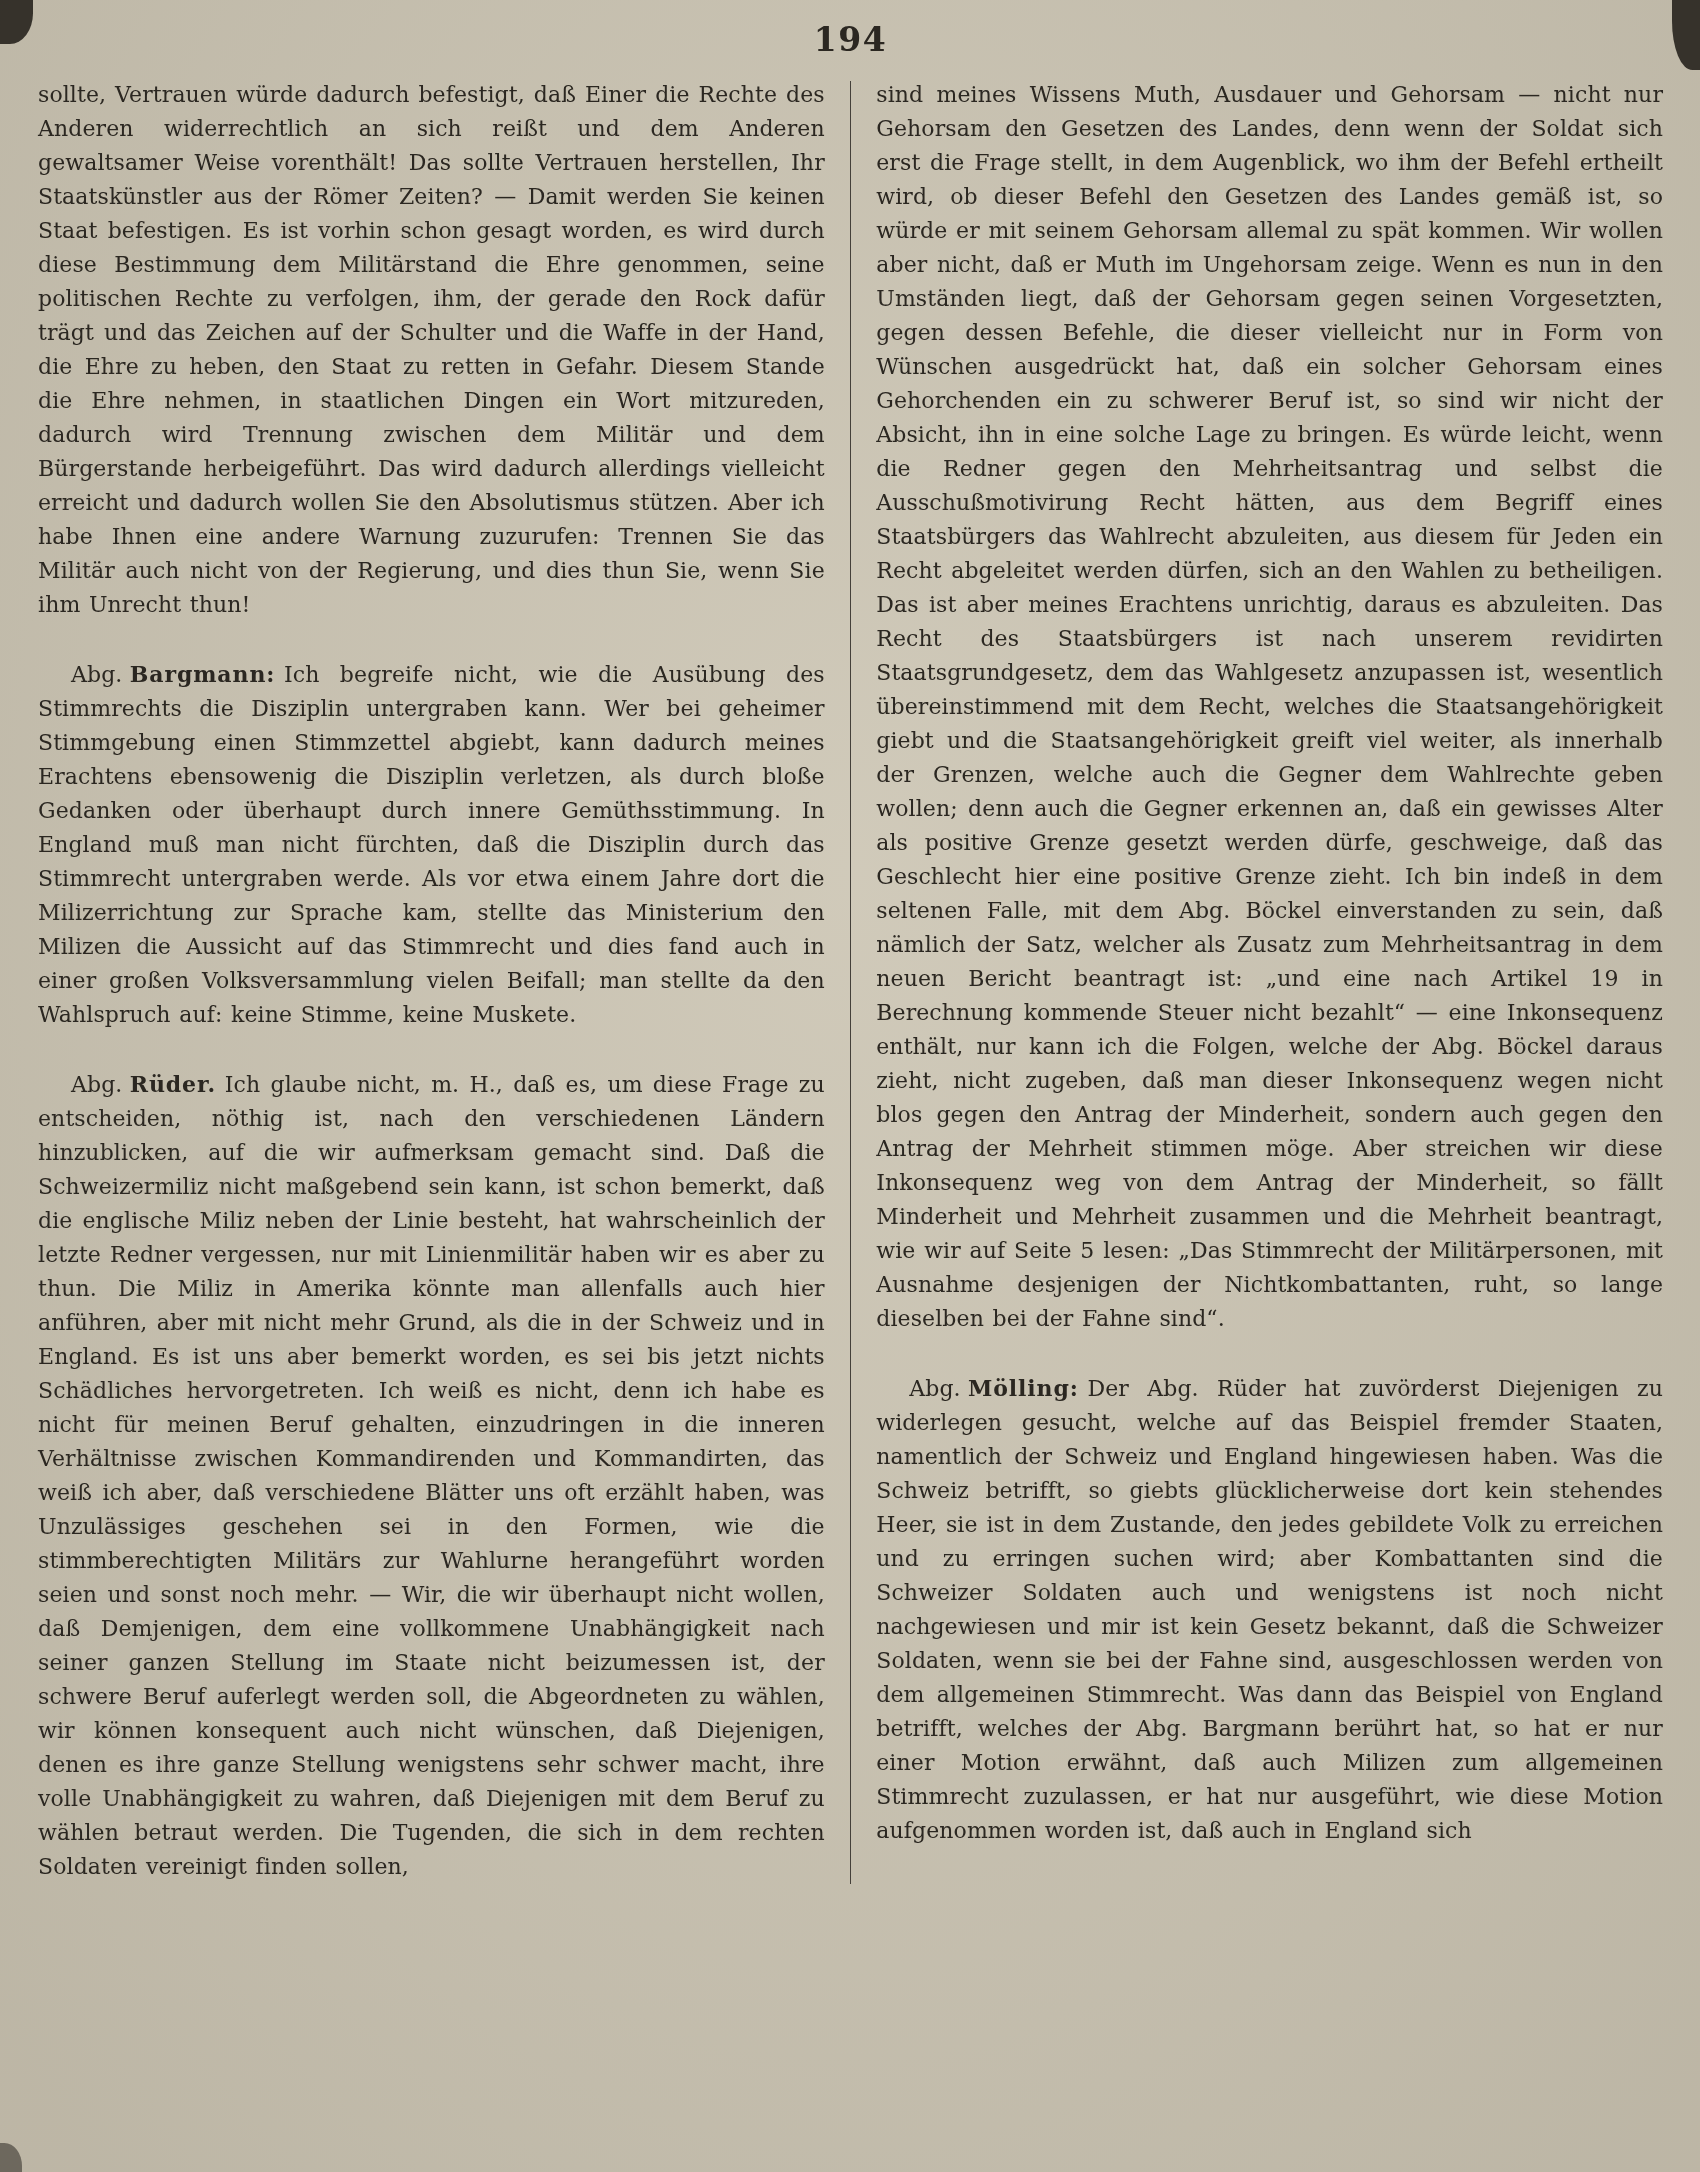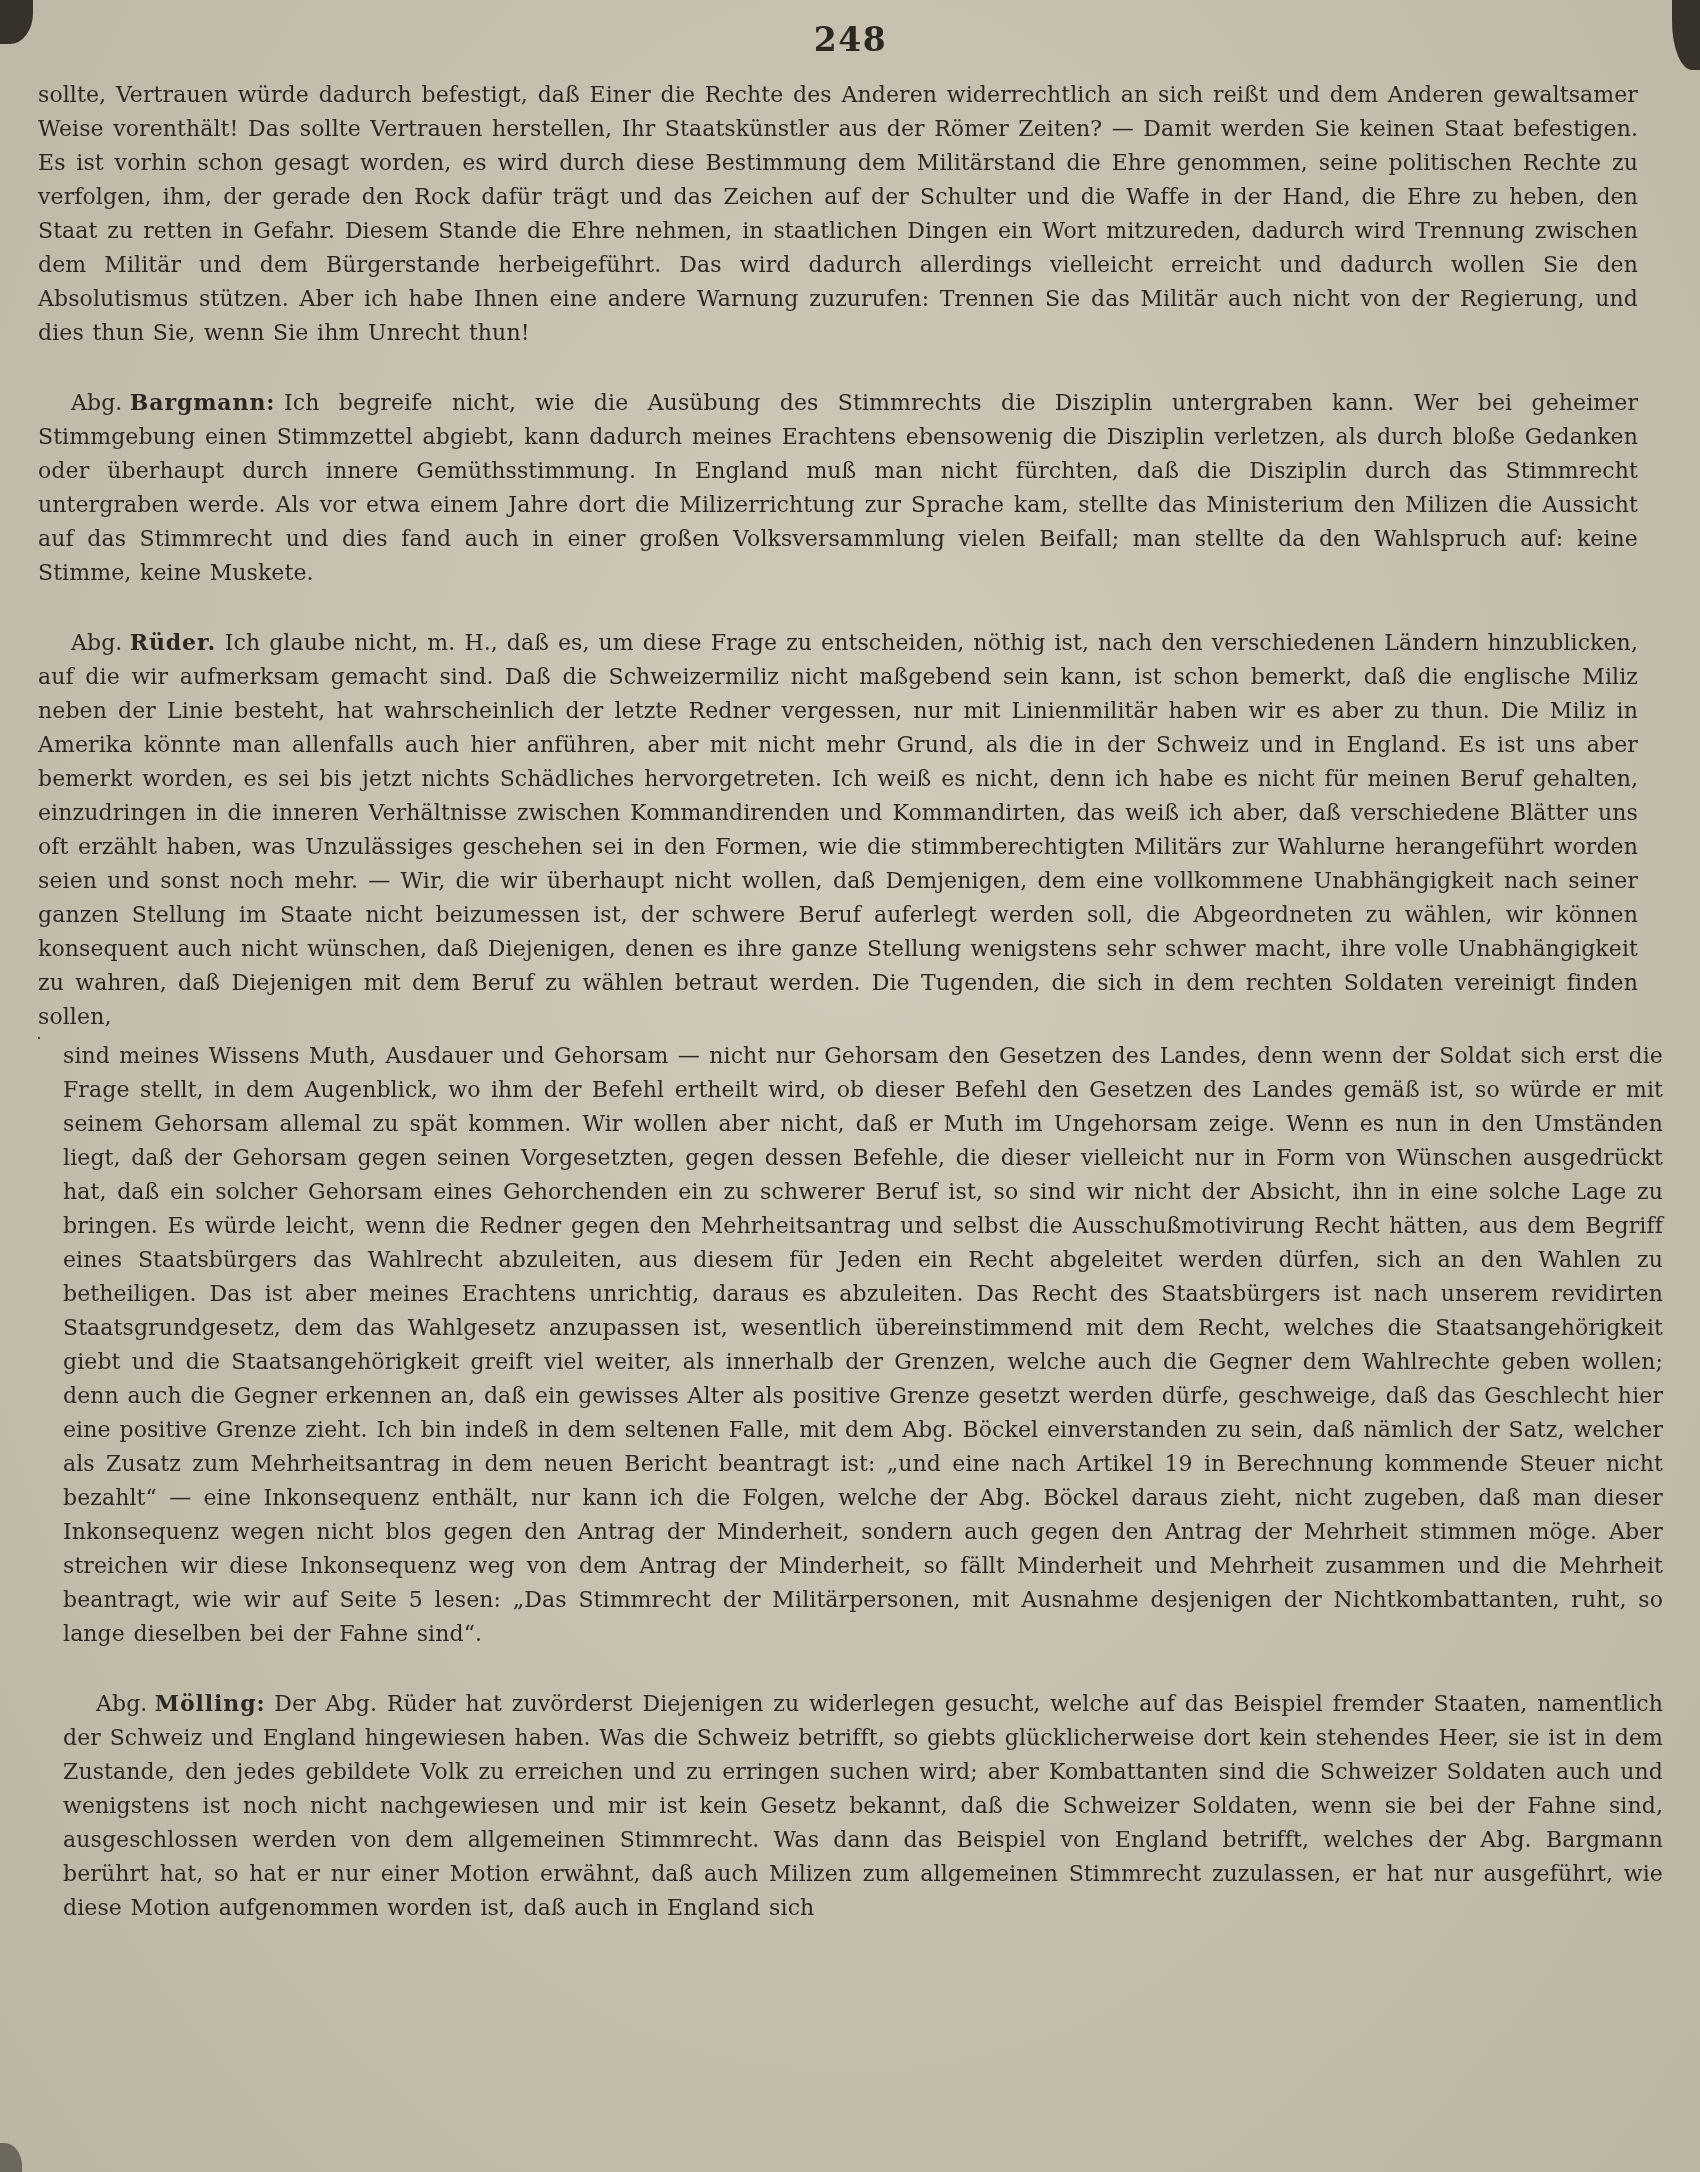--- a/index.html
+++ b/index.html
@@ -32,21 +32,20 @@
   .page-number {
     text-align: center;
     font-size: 33px;
     font-weight: bold;
     letter-spacing: 1.5px;
     margin: 4.4px 0 19px 0;
   }
   .columns {
     display: flex;
     align-items: stretch;
-    flex-direction: column;
   }
   .column {
     flex: 1 1 0;
     font-size: 22px;
     line-height: 34px;
     text-align: justify;
     letter-spacing: 0.1px;
     word-spacing: 1.5px;
   }
   .column.left  { padding-right: 25px; }
@@ -76,21 +75,21 @@
 </style>
 </head>
 <body>
 
 <div class="page">
 
   <div class="corner-stain stain-tl"></div>
   <div class="corner-stain stain-tr"></div>
   <div class="corner-stain stain-bl"></div>
 
-  <div class="page-number">248</div>
+  <div class="page-number">194</div>
 
   <div class="columns">
 
     <div class="column left">
 
       <p class="para"><span class="para-text">sollte, Vertrauen würde dadurch befestigt, daß Einer die Rechte des Anderen widerrechtlich an sich reißt und dem Anderen gewaltsamer Weise vorenthält!  Das sollte Vertrauen herstellen, Ihr Staatskünstler aus der Römer Zeiten?  —  Damit werden Sie keinen Staat befestigen.  Es ist vorhin schon gesagt worden, es wird durch diese Bestimmung dem Militärstand die Ehre genommen, seine politischen Rechte zu verfolgen, ihm, der gerade den Rock dafür trägt und das Zeichen auf der Schulter und die Waffe in der Hand, die Ehre zu heben, den Staat zu retten in Gefahr.  Diesem Stande die Ehre nehmen, in staatlichen Dingen ein Wort mitzureden, dadurch wird Trennung zwischen dem Militär und dem Bürgerstande herbeigeführt.  Das wird dadurch allerdings vielleicht erreicht und dadurch wollen Sie den Absolutismus stützen.  Aber ich habe Ihnen eine andere Warnung zuzurufen:  Trennen Sie das Militär auch nicht von der Regierung, und dies thun Sie, wenn Sie ihm Unrecht thun!</span></p>
 
       <p class="para indent"><span class="speaker-prefix">Abg.</span><span class="speaker-name">Bargmann:</span><span class="para-text">Ich begreife nicht, wie die Ausübung des Stimmrechts die Disziplin untergraben kann.  Wer bei geheimer Stimmgebung einen Stimmzettel abgiebt, kann dadurch meines Erachtens ebensowenig die Disziplin verletzen, als durch bloße Gedanken oder überhaupt durch innere Gemüthsstimmung.  In England muß man nicht fürchten, daß die Disziplin durch das Stimmrecht untergraben werde.  Als vor etwa einem Jahre dort die Milizerrichtung zur Sprache kam, stellte das Ministerium den Milizen die Aussicht auf das Stimmrecht und dies fand auch in einer großen Volksversammlung vielen Beifall; man stellte da den Wahlspruch auf: keine Stimme, keine Muskete.</span></p>
 
       <p class="para indent"><span class="speaker-prefix">Abg.</span><span class="speaker-name">Rüder.</span><span class="para-text">Ich glaube nicht, m. H., daß es, um diese Frage zu entscheiden, nöthig ist, nach den verschiedenen Ländern hinzublicken, auf die wir aufmerksam gemacht sind.  Daß die Schweizermiliz nicht maßgebend sein kann, ist schon bemerkt, daß die englische Miliz neben der Linie besteht, hat wahrscheinlich der letzte Redner vergessen, nur mit Linienmilitär haben wir es aber zu thun.  Die Miliz in Amerika könnte man allenfalls auch hier anführen, aber mit nicht mehr Grund, als die in der Schweiz und in England.  Es ist uns aber bemerkt worden, es sei bis jetzt nichts Schädliches hervorgetreten.  Ich weiß es nicht, denn ich habe es nicht für meinen Beruf gehalten, einzudringen in die inneren Verhältnisse zwischen Kommandirenden und Kommandirten, das weiß ich aber, daß verschiedene Blätter uns oft erzählt haben, was Unzulässiges geschehen sei in den Formen, wie die stimmberechtigten Militärs zur Wahlurne herangeführt worden seien und sonst noch mehr. — Wir, die wir überhaupt nicht wollen, daß Demjenigen, dem eine vollkommene Unabhängigkeit nach seiner ganzen Stellung im Staate nicht beizumessen ist, der schwere Beruf auferlegt werden soll, die Abgeordneten zu wählen, wir können konsequent auch nicht wünschen, daß Diejenigen, denen es ihre ganze Stellung wenigstens sehr schwer macht, ihre volle Unabhängigkeit zu wahren, daß Diejenigen mit dem Beruf zu wählen betraut werden.  Die Tugenden, die sich in dem rechten Soldaten vereinigt finden sollen,</span></p>

